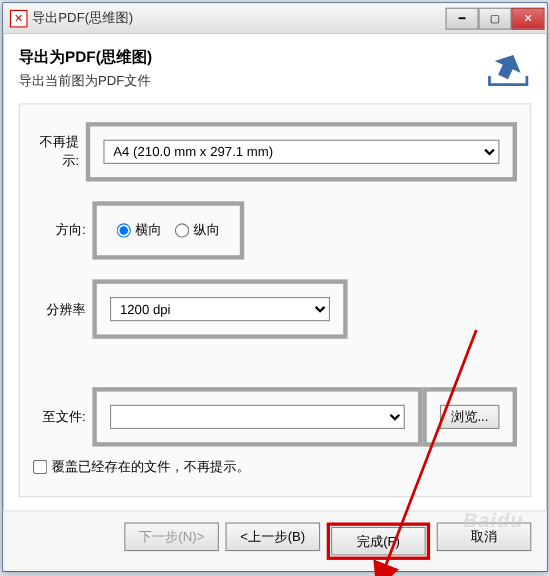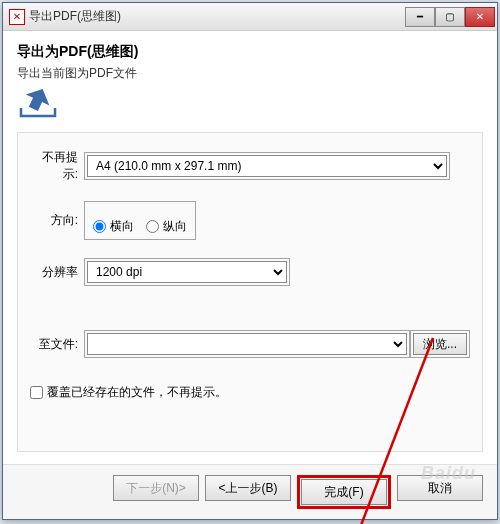--- a/index.html
+++ b/index.html
@@ -4,38 +4,38 @@
   <style>
     * { box-sizing: border-box; margin: 0; padding: 0; font-family: "Microsoft YaHei", "SimSun", sans-serif; }
     body { background: #e0e8f0; width: 500px; height: 524px; overflow: hidden; }
     .window { width: 496px; margin: 2px; background: #fff; border: 1px solid #4a6a8a; box-shadow: 0 2px 8px rgba(0,0,0,0.3); }
     .titlebar { height: 28px; background: linear-gradient(to bottom, #f8f8f8, #e0e0e0); display: flex; align-items: center; padding: 0 2px 0 6px; border-bottom: 1px solid #ccc; }
     .titlebar-icon { width: 16px; height: 16px; background: #fff; border: 1px solid #c00; display: flex; align-items: center; justify-content: center; font-size: 10px; color: #c00; margin-right: 4px; }
     .titlebar-text { flex: 1; font-size: 12px; color: #333; }
     .window-controls { display: flex; gap: 0; }
     .win-btn { width: 30px; height: 20px; background: linear-gradient(to bottom, #f0f0f0, #d0d0d0); border: 1px solid #888; display: flex; align-items: center; justify-content: center; font-size: 10px; cursor: pointer; }
     .win-btn.close { background: linear-gradient(to bottom, #e07070, #c83030); color: #fff; border-color: #a02020; }
-    .header { padding: 12px 14px; display: flex; align-items: flex-start; justify-content: space-between; flex-direction: column; }
+    .header { padding: 12px 14px; display: flex; align-items: flex-start; justify-content: space-between; }
     .header-text h1 { font-size: 14px; font-weight: bold; color: #000; margin-bottom: 4px; }
     .header-text p { font-size: 12px; color: #333; }
     .header-icon { width: 42px; height: 38px; display: flex; align-items: center; justify-content: center; }
     .content { padding: 0 14px 12px 14px; position: relative; }
     .form-section { border: 1px solid #ddd; background: #fafafa; padding: 16px 12px 18px 12px; min-height: 320px; position: relative; }
     .row { display: flex; align-items: center; margin-bottom: 18px; }
     .label { width: 54px; font-size: 12px; color: #000; text-align: right; padding-right: 6px; }
-    .hl { border: 1px solid #a3a3a3; padding: 2px; display: inline-block; }
+    .hl { border: 4px solid #a3a3a3; padding: 12px; display: inline-block; }
     .select-wide { width: 360px; height: 22px; font-size: 12px; background: #fff; border: 1px solid #888; padding: 0 4px; }
     .select-mid { width: 200px; height: 22px; font-size: 12px; background: #fff; border: 1px solid #888; padding: 0 4px; }
-    .radio-group { display: flex; align-items: center; gap: 12px; padding: 2px 6px; margin-top: 12px; }
+    .radio-group { display: flex; align-items: center; gap: 12px; padding: 2px 6px; }
     .radio-item { display: flex; align-items: center; gap: 4px; font-size: 12px; }
     .radio-item input { margin: 0; }
     .file-row { display: flex; align-items: center; gap: 0; margin-top: 44px; }
     .file-input { flex: 1; height: 22px; border: 1px solid #888; background: #fff; font-size: 12px; }
     .browse-btn { width: 54px; height: 22px; font-size: 12px; background: linear-gradient(to bottom, #f8f8f8, #e0e0e0); border: 1px solid #888; cursor: pointer; }
-    .checkbox-row { display: flex; align-items: center; gap: 4px; margin-top: 26px; font-size: 12px; }
+    .checkbox-row { display: flex; align-items: center; gap: 4px; margin-top: 10px; font-size: 12px; }
     .checkbox-row input { margin: 0; }
     .footer { padding: 10px 14px; display: flex; justify-content: flex-end; gap: 6px; border-top: 1px solid #e0e0e0; background: #f6f6f6; }
     .footer-btn { width: 86px; height: 26px; font-size: 12px; background: linear-gradient(to bottom, #f8f8f8, #e0e0e0); border: 1px solid #888; cursor: pointer; }
     .footer-btn:disabled { color: #999; cursor: default; }
     .hl-footer { border: 3px solid #d40000; padding: 1px; }
     .arrow-svg { position: absolute; pointer-events: none; z-index: 10; }
     .watermark { position: absolute; right: 24px; bottom: 40px; font-size: 18px; color: rgba(200,200,200,0.55); font-weight: bold; font-style: italic; letter-spacing: 1px; }
   </style>
 </head>
 <body>

